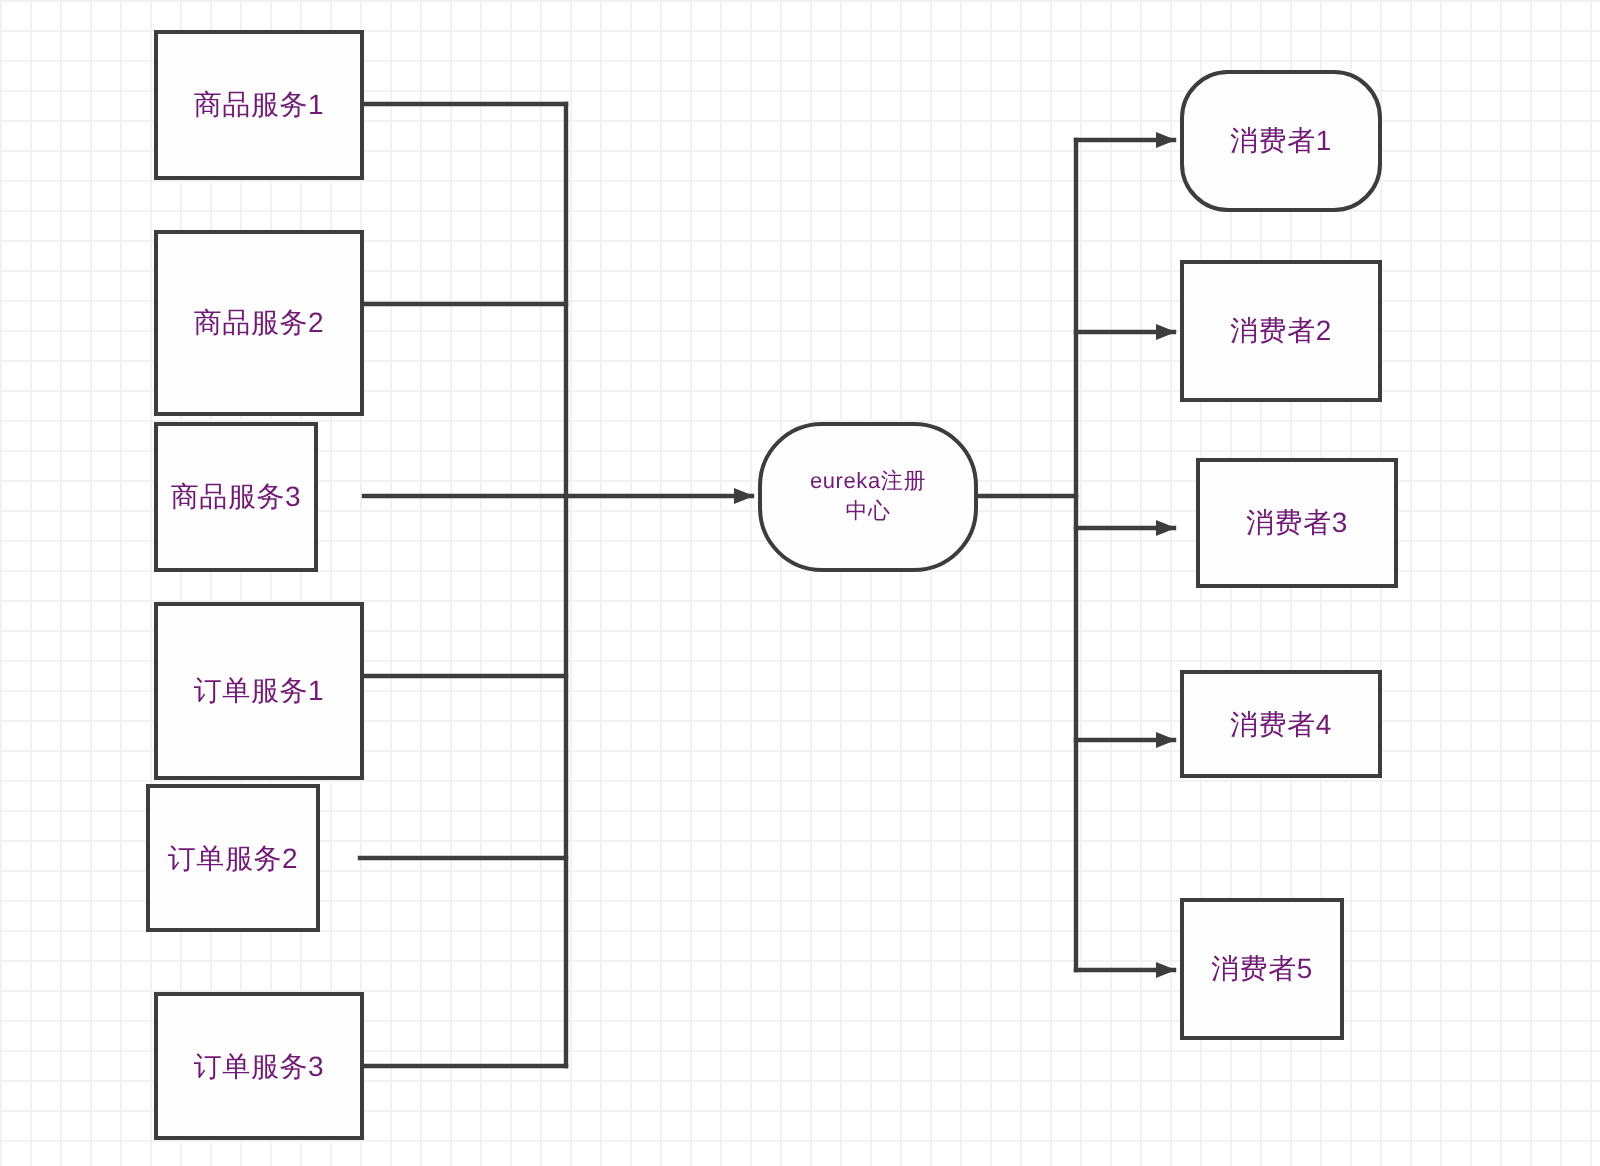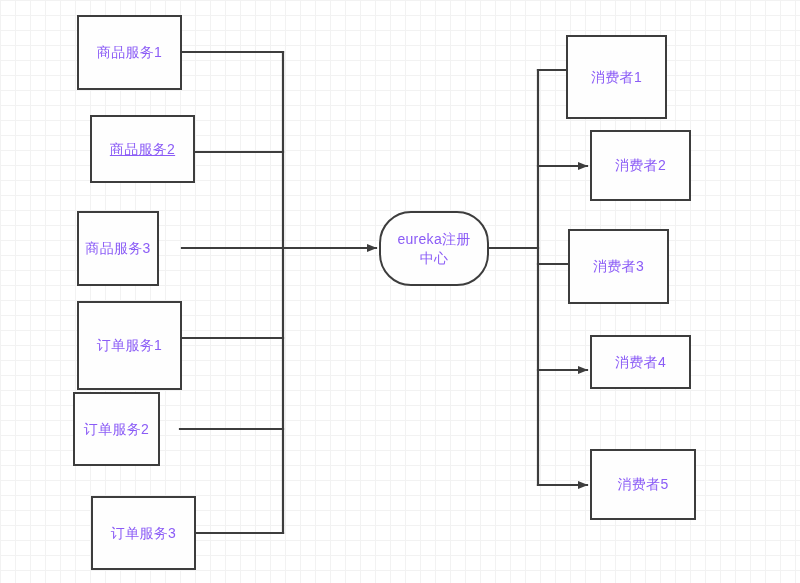--- a/index.html
+++ b/index.html
@@ -39,28 +39,28 @@
   }
   .node {
     position: absolute;
     box-sizing: border-box;
     border: 2px solid #3d3d3d;
     background: #fefefe;
     display: flex;
     align-items: center;
     justify-content: center;
     text-align: center;
-    color: #8b5cf6;
+    color: #701a75;
     font-size: 14px;
     line-height: 1.35;
     letter-spacing: 0.3px;
     white-space: pre-line;
   }
   .node.central {
-    font-size: 14px;
+    font-size: 11px;
     border-radius: 32px;
   }
 </style>
 </head>
 <body>
 
 <div id="canvas">
 
   <svg id="wires" viewBox="0 0 800 583" xmlns="http://www.w3.org/2000/svg">
     <defs>
@@ -82,27 +82,27 @@
         <path d="M538,70 L587,70" marker-end="url(#arrowhead)"></path>
         <path d="M538,166 L587,166" marker-end="url(#arrowhead)"></path>
         <path d="M538,264 L587,264" marker-end="url(#arrowhead)"></path>
         <path d="M538,370 L587,370" marker-end="url(#arrowhead)"></path>
         <path d="M538,485 L587,485" marker-end="url(#arrowhead)"></path>
       </g>
   </svg>
 
   <div id="node-layer">
       <div class="node" style="left: 77px; top: 15px; width: 105px; height: 75px;">商品服务1</div>
-      <div class="node" style="left: 90px; top: 115px; width: 105px; height: 68px; text-decoration: underline;">商品服务2</div>
+      <div class="node" style="left: 77px; top: 115px; width: 105px; height: 93px;">商品服务2</div>
       <div class="node" style="left: 77px; top: 211px; width: 82px; height: 75px;">商品服务3</div>
       <div class="node" style="left: 77px; top: 301px; width: 105px; height: 89px;">订单服务1</div>
       <div class="node" style="left: 73px; top: 392px; width: 87px; height: 74px;">订单服务2</div>
-      <div class="node" style="left: 91px; top: 496px; width: 105px; height: 74px;">订单服务3</div>
+      <div class="node" style="left: 77px; top: 496px; width: 105px; height: 74px;">订单服务3</div>
       <div class="node central" style="left: 379px; top: 211px; width: 110px; height: 75px;">eureka注册
 中心</div>
-      <div class="node" style="left: 566px; top: 35px; width: 101px; height: 84px;">消费者1</div>
+      <div class="node" style="left: 590px; top: 35px; width: 101px; height: 71px; border-radius: 24px;">消费者1</div>
       <div class="node" style="left: 590px; top: 130px; width: 101px; height: 71px; text-align: right;">消费者2</div>
-      <div class="node" style="left: 568px; top: 229px; width: 101px; height: 75px;">消费者3</div>
+      <div class="node" style="left: 598px; top: 229px; width: 101px; height: 65px;">消费者3</div>
       <div class="node" style="left: 590px; top: 335px; width: 101px; height: 54px;">消费者4</div>
-      <div class="node" style="left: 590px; top: 449px; width: 106px; height: 71px;">消费者5</div>
+      <div class="node" style="left: 590px; top: 449px; width: 82px; height: 71px;">消费者5</div>
     </div>
 
 </div>
 
 </body></html>

